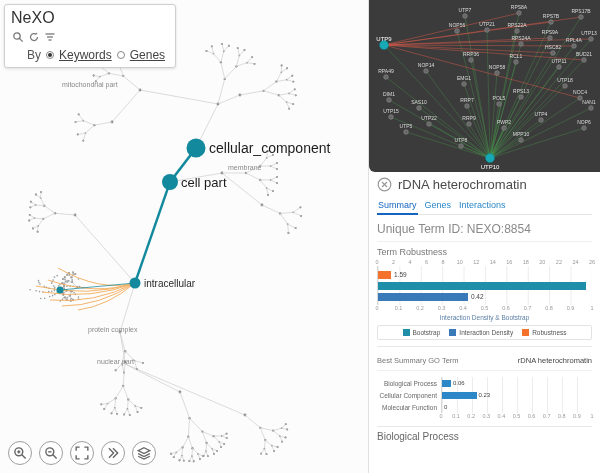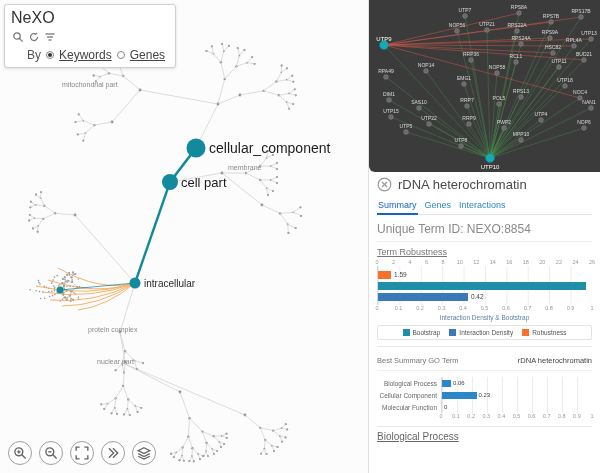--- a/index.html
+++ b/index.html
@@ -39,21 +39,21 @@
   .network-pane{width:100%;height:172px;background:#3b3b3b;border-radius:0 0 0 6px;overflow:hidden;}
   .network-pane svg{display:block;}
   
   .details-pane{width:100%;height:301px;background:#fff;padding:5px 8px;box-sizing:border-box;overflow:hidden;}
   .dt-header{display:flex;align-items:center;gap:6px;}
   .dt-title{font-size:13px;color:#4a4a4a;}
   .tabs{display:flex;gap:6px;border-bottom:1px solid #e4e4e4;margin-top:5px;}
   .tab{font-size:9px;color:#2b87c8;padding:3px 1px;cursor:pointer;}
   .tab.active{color:#1565c0;border-bottom:2px solid #1565c0;margin-bottom:-1px;}
   .uid{font-size:12px;color:#8a8a8a;margin:7px 0 5px;padding-bottom:5px;border-bottom:1px solid #efefef;}
-  .section-title{font-size:9px;color:#777;margin:3px 0 2px;text-decoration:underline;}
+  .section-title{font-size:9px;color:#777;margin:3px 0 2px;}
   .axis{position:relative;height:7px;font-size:5.5px;color:#999;}
   .tick{position:absolute;top:0;transform:translateX(-50%);white-space:nowrap;}
   .gridbg{background-image:linear-gradient(to right,#ececec 1px,transparent 1px);background-size:10% 100%;border-left:1px solid #d8d8d8;}
   .bars{padding:2px 0;}
   .bar-row{display:flex;align-items:center;height:9px;margin:2px 0;}
   .bar{height:8px;}
   .bar-label{font-size:6.5px;color:#444;margin-left:3px;}
   .axis-label{text-align:center;font-size:6.5px;color:#5b7fa6;margin-top:2px;}
   .legend{display:flex;gap:9px;align-items:center;justify-content:center;border:1px solid #e3e3e3;border-radius:2px;padding:3px 4px;margin-top:4px;font-size:6.5px;color:#555;}
   .legend-item{display:flex;align-items:center;gap:3px;}

